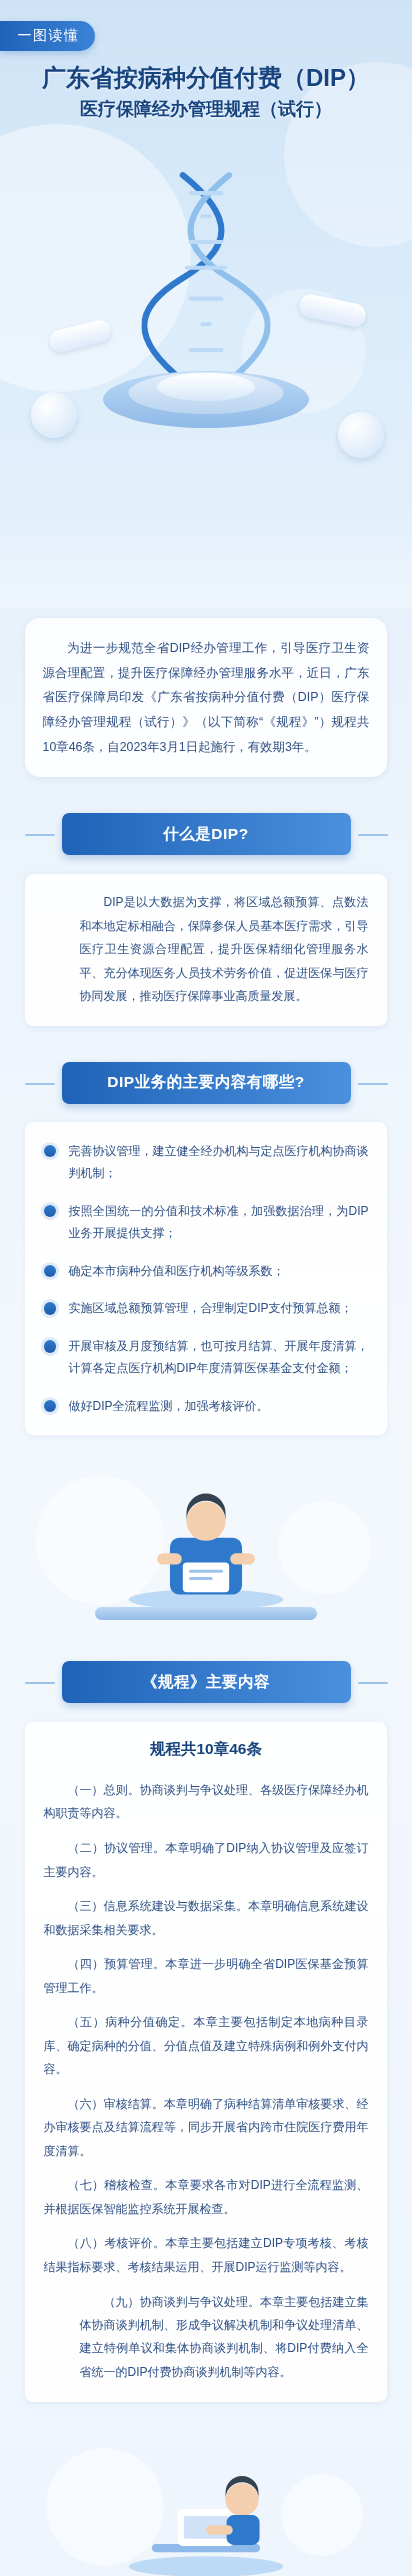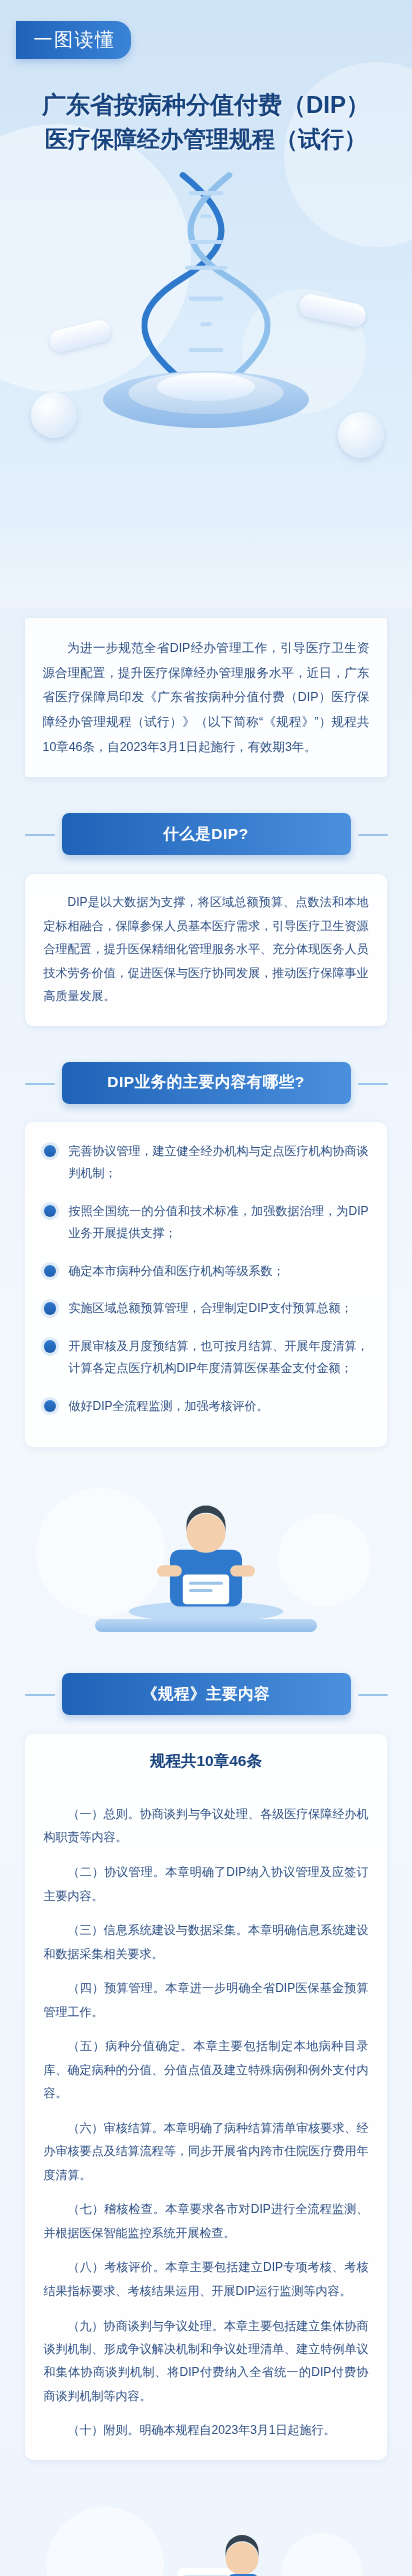--- a/index.html
+++ b/index.html
@@ -32,50 +32,50 @@
     position: absolute;
     border-radius: 50%;
     background: rgba(255,255,255,0.45);
   }
   .hc1 { width: 268px; height: 268px; left: -77px; top: 124px; }
   .hc2 { width: 185px; height: 185px; right: -57px; top: 62px; background: rgba(255,255,255,0.35); }
   .hc3 { width: 124px; height: 124px; right: 46px; top: 289px; background: rgba(255,255,255,0.3); }
 
   .ribbon {
     position: absolute;
-    left: 16px;
+    left: 0;
     top: 20.6px;
     background: linear-gradient(90deg, #1f63b8 0%, #3a83d6 100%);
     color: #ffffff;
-    font-size: 19px;
+    font-size: 14px;
     letter-spacing: 1.5px;
     padding: 6.2px 15.5px 6.2px 17.5px;
     border-radius: 0 15.5px 15.5px 0;
     box-shadow: 0 3.1px 7.2px rgba(31,99,184,0.25);
     font-family: Liberation Mono, monospace;
   }
 
   .hero-title {
     position: absolute;
     left: 0;
     right: 0;
-    top: 88px;
+    top: 61px;
     text-align: center;
     padding: 0 20.6px;
     box-sizing: border-box;
   }
   .hero-title .line {
     font-size: 24px;
     font-weight: bold;
     line-height: 1.45;
     color: #17437f;
     text-shadow: 0 1px 2.1px rgba(255,255,255,0.8);
   }
   .hero-title .line.small {
-    font-size: 23px;
+    font-size: 18px;
   }
 
   
   .hero-art {
     position: absolute;
     left: 0;
     right: 0;
     top: 170px;
     height: 289px;
   }
@@ -129,21 +129,21 @@
     left: 0; right: 0; bottom: 0;
     height: 82px;
     background: linear-gradient(180deg, rgba(231,242,252,0) 0%, #eef5fc 100%);
   }
 
   
   .intro-card {
     position: relative;
     margin: 10.3px 25px 0 25px;
     background: rgba(255,255,255,0.85);
-    border-radius: 3px;
+    border-radius: 15px;
     padding: 17.5px 17.5px 17.5px 17.5px;
     box-sizing: border-box;
     box-shadow: 0 1.5px 6.2px rgba(40,90,160,0.08);
   }
   .body-text {
     font-size: 12.4px;
     line-height: 2.0;
     color: #2d4f84;
     text-align: justify;
     text-indent: 2em;
@@ -193,49 +193,49 @@
   .dot-list { margin: 0; padding: 0; list-style: none; }
   .dot-item {
     position: relative;
     padding-left: 25px;
     margin-bottom: 15.5px;
     font-size: 12px;
     line-height: 1.85;
     color: #2d4f84;
     text-align: justify;
   }
-  .dot-item:last-child { margin-bottom: 12px; }
+  .dot-item:last-child { margin-bottom: 0; }
   .dot-item .bullet {
     position: absolute;
     left: 0;
     top: 5.2px;
     width: 12.4px;
     height: 12.4px;
     border-radius: 50%;
     background: linear-gradient(180deg,#2f79cc,#1f5dae);
     box-shadow: 0 0 0 3.1px rgba(47,121,204,0.15);
   }
 
   
   .reg-title {
     text-align: center;
     font-size: 15.5px;
     font-weight: bold;
     color: #17437f;
-    margin-bottom: 31px;
+    margin-bottom: 19px;
   }
   .reg-p {
     font-size: 12px;
     line-height: 1.95;
     color: #2d4f84;
     text-align: justify;
     text-indent: 2em;
     margin: 0 0 11.3px 0;
   }
-  .reg-p:last-child { margin-bottom: 0; }
+  .reg-p:last-child { margin-bottom: 0; margin-left: 36px; }
 
   
   .illus {
     position: relative;
     height: 170px;
     margin: 20.6px 0 5.2px 0;
   }
   .illus .blob {
     position: absolute;
     border-radius: 50%;
@@ -379,21 +379,20 @@
     <div class="reg-title">规程共10章46条</div>
     <p class="reg-p">（一）总则。协商谈判与争议处理、各级医疗保障经办机构职责等内容。</p>
     <p class="reg-p">（二）协议管理。本章明确了DIP纳入协议管理及应签订主要内容。</p>
     <p class="reg-p">（三）信息系统建设与数据采集。本章明确信息系统建设和数据采集相关要求。</p>
     <p class="reg-p">（四）预算管理。本章进一步明确全省DIP医保基金预算管理工作。</p>
     <p class="reg-p">（五）病种分值确定。本章主要包括制定本地病种目录库、确定病种的分值、分值点值及建立特殊病例和例外支付内容。</p>
     <p class="reg-p">（六）审核结算。本章明确了病种结算清单审核要求、经办审核要点及结算流程等，同步开展省内跨市住院医疗费用年度清算。</p>
     <p class="reg-p">（七）稽核检查。本章要求各市对DIP进行全流程监测、并根据医保智能监控系统开展检查。</p>
     <p class="reg-p">（八）考核评价。本章主要包括建立DIP专项考核、考核结果指标要求、考核结果运用、开展DIP运行监测等内容。</p>
     <p class="reg-p">（九）协商谈判与争议处理。本章主要包括建立集体协商谈判机制、形成争议解决机制和争议处理清单、建立特例单议和集体协商谈判机制、将DIP付费纳入全省统一的DIP付费协商谈判机制等内容。</p>
-    <p class="reg-p">（十）附则。明确本规程自2023年3月1日起施行。</p>
   </div>
 
   <div class="illus">
     <div class="blob" style="width:118px;height:118px;left:46px;top:26px;"></div>
     <div class="blob" style="width:82px;height:82px;right:49px;top:52px;"></div>
     <div class="person">
       <svg width="170" height="139" viewBox="0 0 330 270">
         <ellipse cx="165" cy="240" rx="150" ry="20" fill="#bcd9f5"></ellipse>
         <rect x="60" y="196" width="210" height="16" rx="8" fill="#8fb9e8"></rect>
         <rect x="110" y="128" width="110" height="72" rx="10" fill="#ffffff"></rect>

